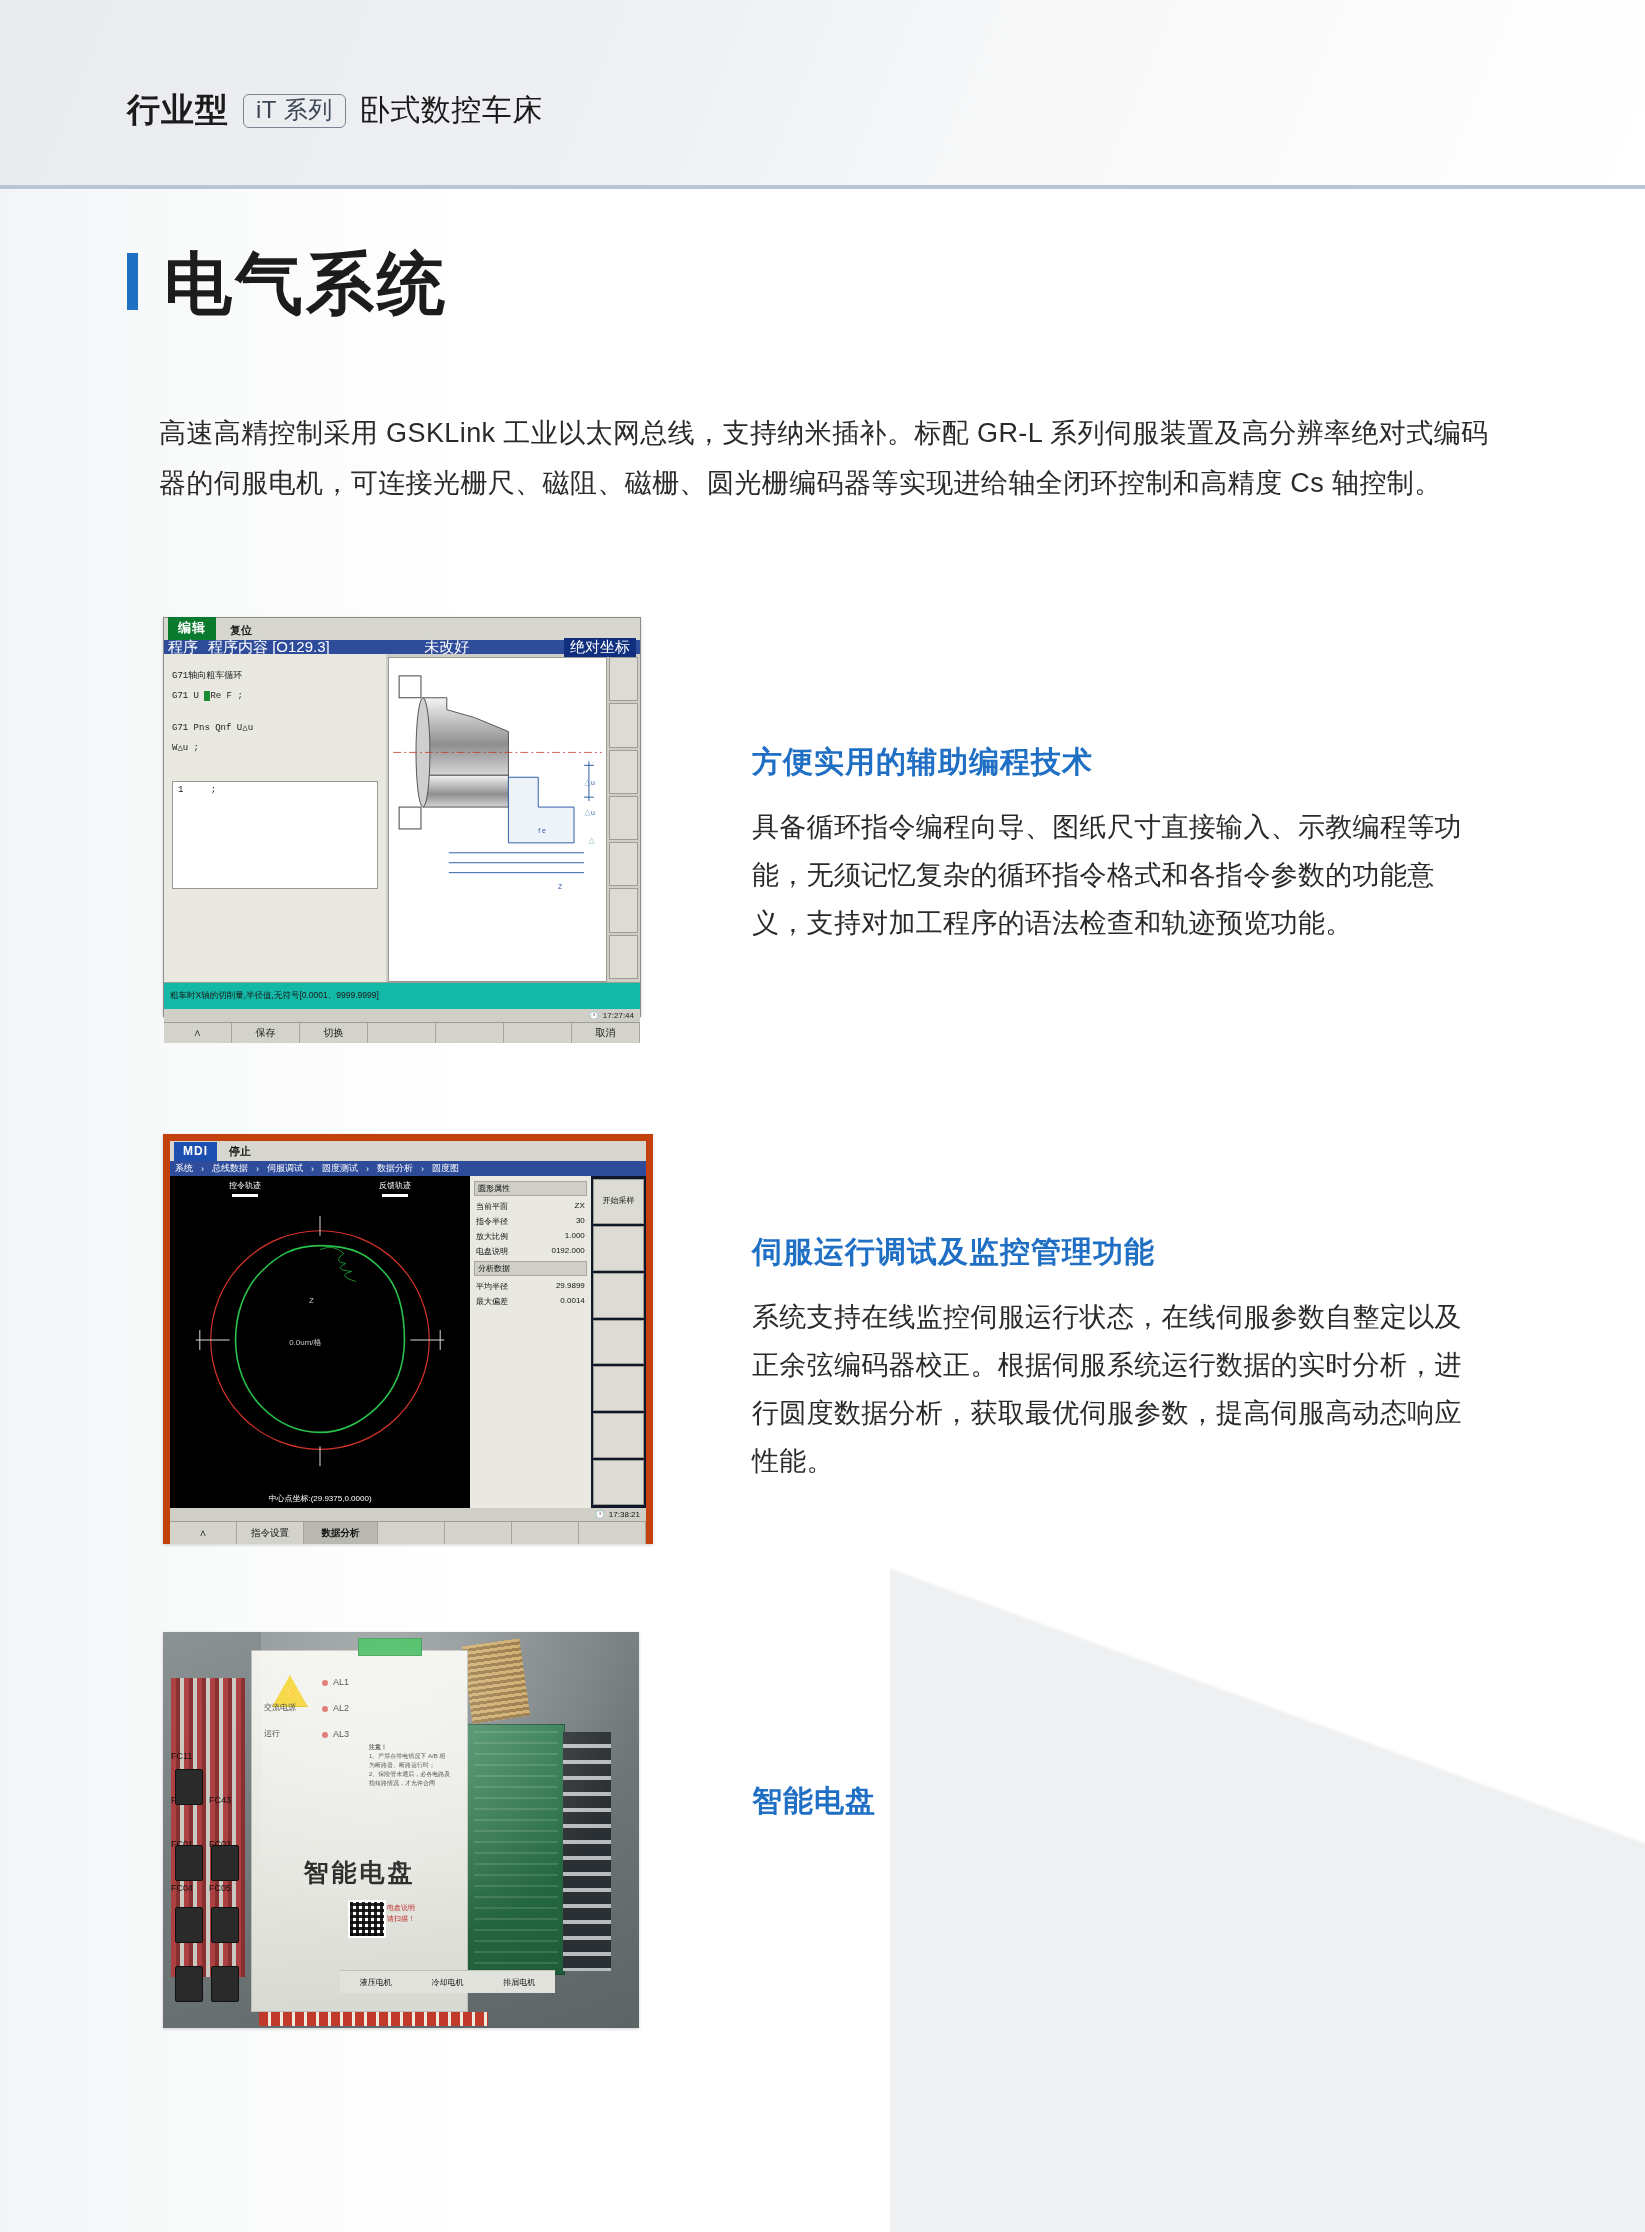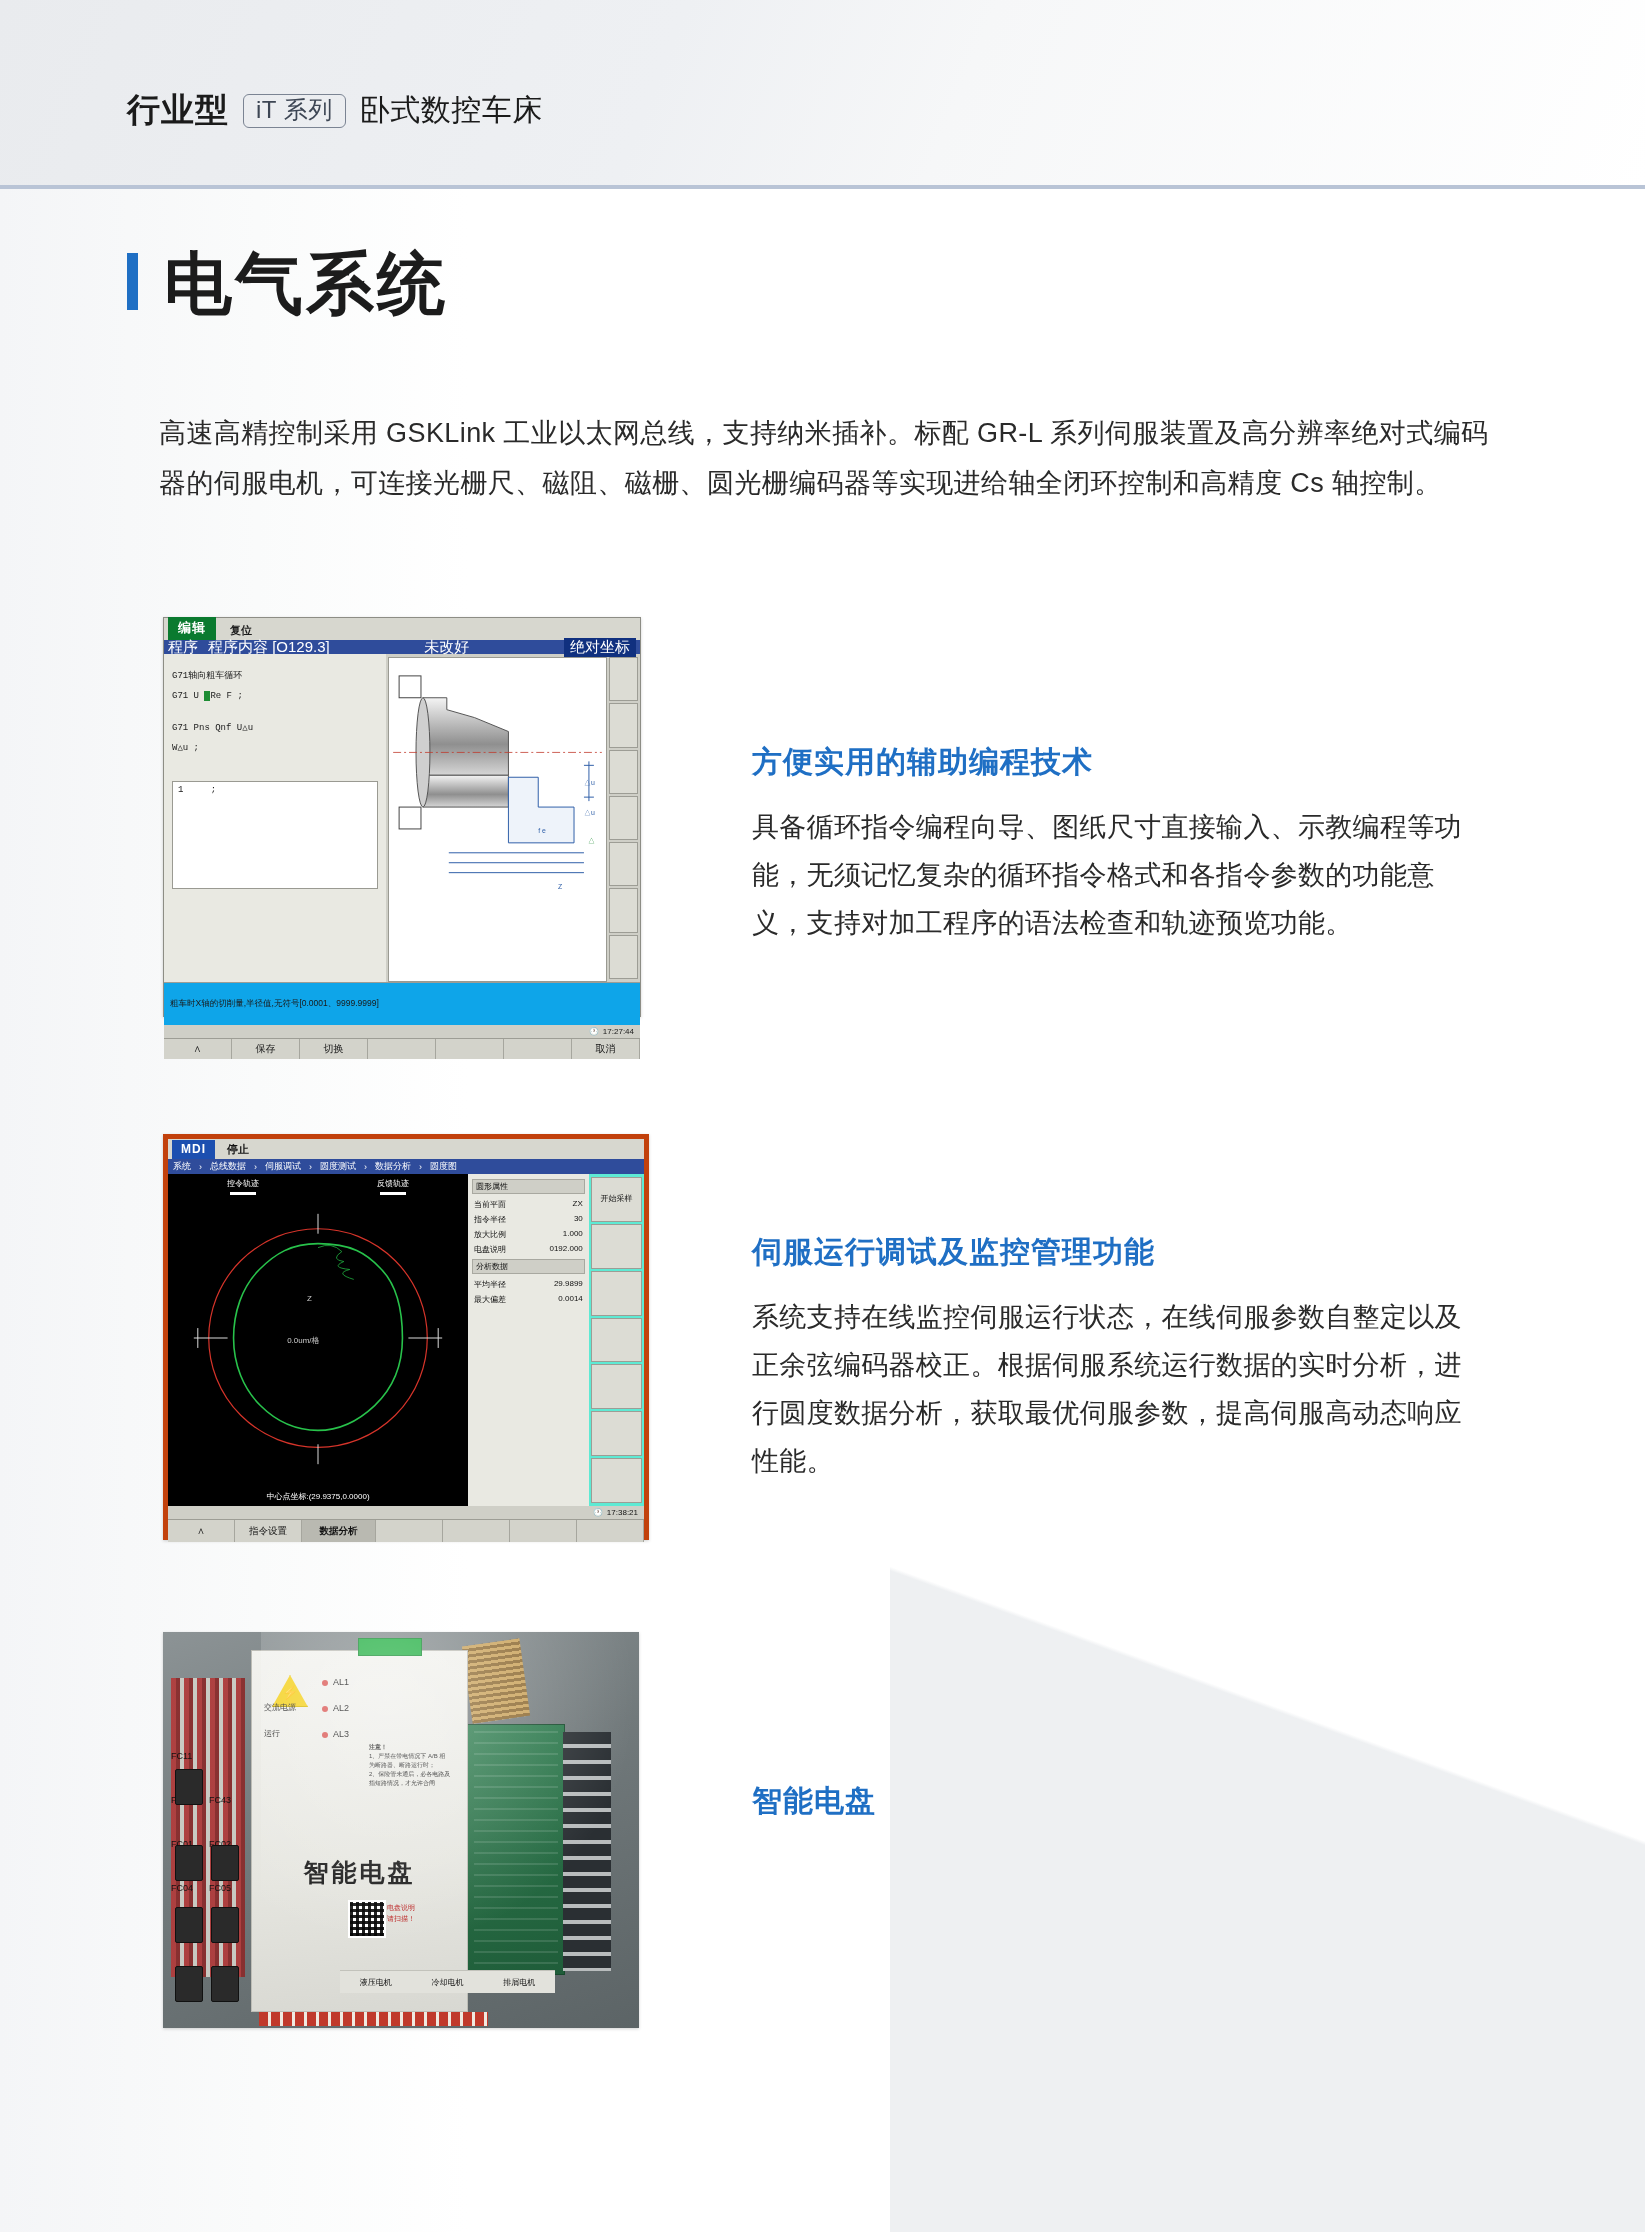--- a/index.html
+++ b/index.html
@@ -102,34 +102,34 @@
   .s1-hl { background:#1d8c33; color:#fff; padding:0 3px; }
   .s1-linebox {
     position:absolute; left:8px; right:8px; top:127px; height:100px;
     background:#fff; border:1px solid #9a9a92; font-family:"Liberation Mono", monospace;
     font-size:9px; padding:3px 5px;
   }
   .s1-graph { width:217px; background:#fff; border:1px solid #9a9a92; margin:3px 0 0 2px; position:relative; }
   .s1-rkeys { width:30px; display:flex; flex-direction:column; gap:2px; padding:3px 2px; }
   .s1-rkeys span { flex:1; background:#dcdcd4; border:1px solid #9d9d95; }
   .s1-note {
-    height:26px; background:#0ea5e9; border-top:1px solid #9d9d95;
-    font-size:8.5px; display:flex; align-items:center; padding:8px 6px;
+    height:26px; background:#14b8a6; border-top:1px solid #9d9d95;
+    font-size:8.5px; display:flex; align-items:center; padding:0 6px;
   }
   .s1-time { height:13px; background:#cfcfc7; font-size:8px; display:flex; justify-content:flex-end; align-items:center; padding-right:6px; gap:4px; }
   .s1-soft { height:20px; background:#d3d3cb; border-top:1px solid #9d9d95; display:flex; }
   .s1-soft div {
     flex:1; border-right:1px solid #a6a69e; font-size:10px;
     display:flex; align-items:center; justify-content:center;
   }
 
   
   .shot2 {
     left:163px; top:1134px; width:476px; height:396px;
-    background:#5eead4; border:5px solid #c2410c; color:#111;
+    background:#0f172a; border:7px solid #c2410c; color:#111;
   }
   .s2-topbar { height:20px; background:#d7d7cf; display:flex; align-items:flex-end; }
   .s2-mode { background:#1c4fb0; color:#fff; font-weight:bold; font-size:12px; padding:2px 9px 3px; margin-left:4px; letter-spacing:1px; }
   .s2-state { font-size:11px; font-weight:bold; margin-left:12px; padding-bottom:2px; }
   .s2-bluebar { height:15px; background:#2f4c9b; color:#fff; display:flex; align-items:center; font-size:9px; padding:0 5px; gap:8px; }
   .s2-body { display:flex; height:332px; }
   .s2-plotwrap { width:300px; background:#000; position:relative; }
   .s2-legend { position:absolute; top:4px; left:0; width:100%; display:flex; justify-content:space-around; color:#fff; font-size:8px; align-items:center; }
   .s2-legend .lbl { display:flex; align-items:center; gap:3px;flex-direction:column; }
   .s2-legend .sw { width:26px; height:3px; background:#fff; display:inline-block; }

